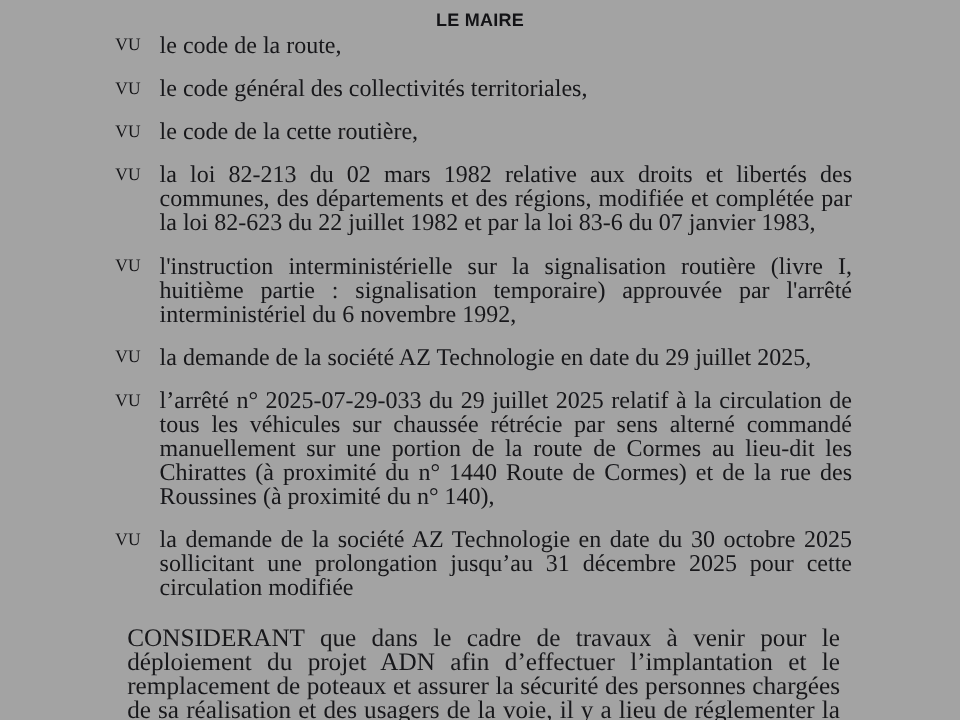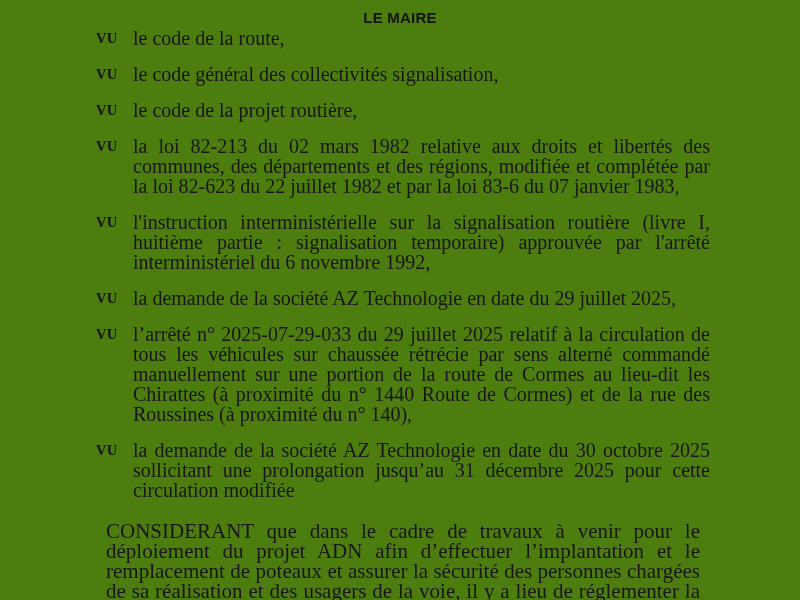--- a/index.html
+++ b/index.html
@@ -5,21 +5,21 @@
 <style>
   html, body {
     margin: 0;
     padding: 0;
     background: #ffffff;
   }
   #page {
     position: relative;
     width: 800px;
     height: 600px;
-    background: #4d7c0f;
+    background: #a3a3a3;
     overflow: hidden;
     font-family: "Liberation Serif", "DejaVu Serif", serif;
     color: #17171a;
   }
 
   
   .doc-title {
     position: absolute;
     top: 9px;
     left: 0;
@@ -41,21 +41,21 @@
   }
 
   
   .vu-row {
     display: flex;
     align-items: flex-start;
     margin-bottom: 16px;
   }
   .vu-label {
     flex: 0 0 37px;
-    font-weight: bold;
+    font-weight: normal;
     font-size: 14.5px;
     line-height: 20px;
     letter-spacing: 0.2px;
     color: #131316;
   }
   .vu-text {
     flex: 1 1 auto;
     font-size: 20px;
     line-height: 20px;
     text-align: justify;
@@ -100,26 +100,26 @@
 
     <div class="vu-clauses">
 
       <div class="vu-row">
         <div class="vu-label">VU</div>
         <div class="vu-text">le code de la route,</div>
       </div>
 
       <div class="vu-row">
         <div class="vu-label">VU</div>
-        <div class="vu-text">le code général des collectivités signalisation,</div>
+        <div class="vu-text">le code général des collectivités territoriales,</div>
       </div>
 
       <div class="vu-row">
         <div class="vu-label">VU</div>
-        <div class="vu-text">le code de la projet routière,</div>
+        <div class="vu-text">le code de la cette routière,</div>
       </div>
 
       <div class="vu-row">
         <div class="vu-label">VU</div>
         <div class="vu-text">la loi 82-213 du 02 mars 1982 relative aux droits et libertés des communes, des départements et des régions, modifiée et complétée par la loi 82-623 du 22 juillet 1982 et par la loi 83-6 du 07 janvier 1983,</div>
       </div>
 
       <div class="vu-row">
         <div class="vu-label">VU</div>
         <div class="vu-text">l'instruction interministérielle sur la signalisation routière (livre I, huitième partie : signalisation temporaire) approuvée par l'arrêté interministériel du 6 novembre 1992,</div>

